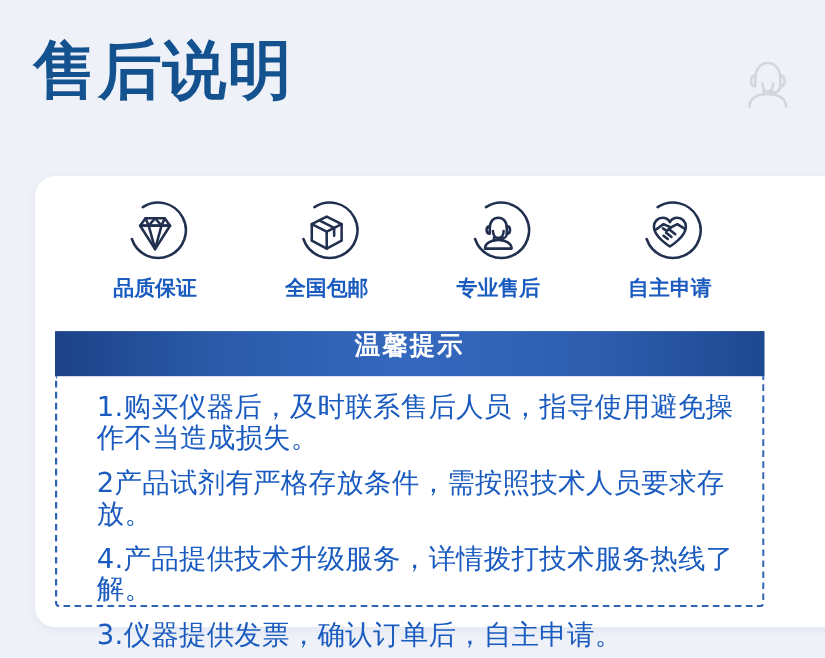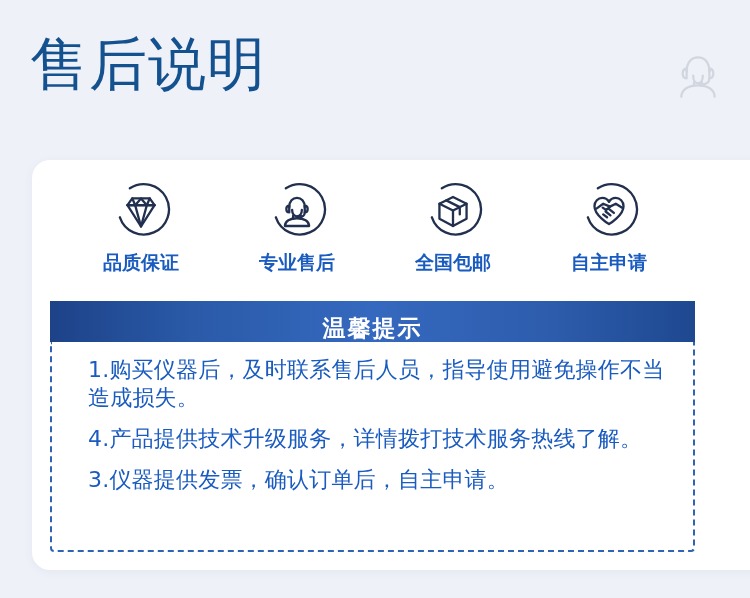--- a/index.html
+++ b/index.html
@@ -23,21 +23,21 @@
     width: 750px;
     height: 148px;
   }
 
   .page-title {
     position: absolute;
     left: 30px;
     top: 28px;
     font-size: 58px;
     line-height: 72px;
-    font-weight: 400;
+    font-weight: 700;
     color: #14518f;
     letter-spacing: 1px;
     white-space: nowrap;
     font-family: "DejaVu Sans", "Liberation Sans", sans-serif;
   }
 
   .header-agent-icon {
     position: absolute;
     right: 24px;
     top: 46px;
@@ -101,21 +101,21 @@
     top: 141px;
     width: 645px;
     height: 41px;
     background: linear-gradient(to right,
         #1d4288 0%,
         #2a5aa8 22%,
         #3569bf 50%,
         #2d5cac 78%,
         #1e4890 100%);
     display: flex;
-    align-items: flex-end;
+    align-items: flex-start;
     justify-content: center;
   }
 
   .tips-banner-label {
     color: #ffffff;
     font-size: 23px;
     line-height: 28px;
     font-weight: 600;
     letter-spacing: 2px;
     font-family: "DejaVu Sans", "Liberation Sans", sans-serif;
@@ -129,21 +129,21 @@
     width: 645px;
     height: 210px;
     border: 2px dashed #2f63b4;
     border-top: none;
     border-bottom-left-radius: 4px;
     border-bottom-right-radius: 4px;
     padding: 14px 18px 0 36px;
   }
 
   .tip-item {
-    font-size: 22px;
+    font-size: 25px;
     line-height: 28px;
     color: #1a5bbf;
     margin-bottom: 13px;
     font-family: "DejaVu Sans", "Liberation Sans", sans-serif;
     letter-spacing: 0.2px;
   }
   .tip-item:last-child { margin-bottom: 0; }
 </style>
 </head>
 <body>
@@ -181,66 +181,67 @@
           <path d="M26 26 L32 19 L38 26"></path>
         </svg>
       </div>
       <div class="feature-label">品质保证</div>
     </div>
 
     <div class="feature">
       <div class="feature-icon">
         <svg viewBox="0 0 64 64" fill="none" stroke="currentColor" stroke-width="2.4" stroke-linecap="round" stroke-linejoin="round">
           <path d="M20.5 8.6 A26 26 0 1 1 10.2 38.5"></path>
+          <path d="M32 17.5 L46 24.5 L46 40 L32 47.5 L18 40 L18 24.5 Z"></path>
+          <path d="M18 24.5 L32 31.5 L46 24.5"></path>
+          <path d="M32 31.5 L32 47.5"></path>
+          <path d="M25 21 L39 28 L39 35.5"></path>
+        </svg>
+      </div>
+      <div class="feature-label">全国包邮</div>
+    </div>
+
+    <div class="feature">
+      <div class="feature-icon">
+        <svg viewBox="0 0 64 64" fill="none" stroke="currentColor" stroke-width="2.4" stroke-linecap="round" stroke-linejoin="round">
+          <path d="M20.5 8.6 A26 26 0 1 1 10.2 38.5"></path>
           <path d="M24 28 C24 22 27.5 18.5 32 18.5 C36.5 18.5 40 22 40 28"></path>
           <path d="M24 26.5 C22 26.5 21 28 21 30 C21 32 22 33.5 24 33.5 Z"></path>
           <path d="M40 26.5 C42 26.5 43 28 43 30 C43 32 42 33.5 40 33.5 Z"></path>
           <path d="M40 33.5 C40 36.5 37.5 38 35 38"></path>
           <circle cx="33.3" cy="38" r="1.5" fill="currentColor" stroke="none"></circle>
           <path d="M27 31 C27 35 29.2 37.5 32 37.5 C34.8 37.5 37 35 37 31"></path>
           <path d="M28 37 L28 40 M36 37 L36 40"></path>
           <path d="M19.5 47.5 C19.5 42.5 25 39.5 32 39.5 C39 39.5 44.5 42.5 44.5 47.5 Z"></path>
         </svg>
       </div>
       <div class="feature-label">专业售后</div>
     </div>
 
     <div class="feature">
       <div class="feature-icon">
         <svg viewBox="0 0 64 64" fill="none" stroke="currentColor" stroke-width="2.4" stroke-linecap="round" stroke-linejoin="round">
           <path d="M20.5 8.6 A26 26 0 1 1 10.2 38.5"></path>
-          <path d="M32 17.5 L46 24.5 L46 40 L32 47.5 L18 40 L18 24.5 Z"></path>
-          <path d="M18 24.5 L32 31.5 L46 24.5"></path>
-          <path d="M32 31.5 L32 47.5"></path>
-          <path d="M25 21 L39 28 L39 35.5"></path>
-        </svg>
-      </div>
-      <div class="feature-label">全国包邮</div>
-    </div>
-
-    <div class="feature">
-      <div class="feature-icon">
-        <svg viewBox="0 0 64 64" fill="none" stroke="currentColor" stroke-width="2.4" stroke-linecap="round" stroke-linejoin="round">
-          <path d="M20.5 8.6 A26 26 0 1 1 10.2 38.5"></path>
           <path d="M32 45.5 C32 45.5 17 36.5 17 27 C17 22 20.8 18.5 25 18.5
                    C28.2 18.5 30.8 20.3 32 22.6 C33.2 20.3 35.8 18.5 39 18.5
                    C43.2 18.5 47 22 47 27 C47 36.5 32 45.5 32 45.5 Z"></path>
           <path d="M19 29.5 L26 24.5 L33 27.5 L29 31 L25.5 28.5"></path>
           <path d="M33 27.5 L39 24.5 L46 29"></path>
           <path d="M28.5 32.5 L33.5 36.5"></path>
           <path d="M31.5 29.5 L37 34"></path>
           <path d="M26 35.5 L30 38.5"></path>
         </svg>
       </div>
       <div class="feature-label">自主申请</div>
     </div>
   </div>
 
   <div class="tips-banner">
     <span class="tips-banner-label">温馨提示</span>
   </div>
 
   <div class="tips-body">
     <div class="tip-item">1.购买仪器后，及时联系售后人员，指导使用避免操作不当造成损失。</div>
+    <div class="tip-item">2产品试剂有严格存放条件，需按照技术人员要求存放。</div>
     <div class="tip-item">4.产品提供技术升级服务，详情拨打技术服务热线了解。</div>
     <div class="tip-item">3.仪器提供发票，确认订单后，自主申请。</div>
   </div>
 </div>
 
 </body></html>

